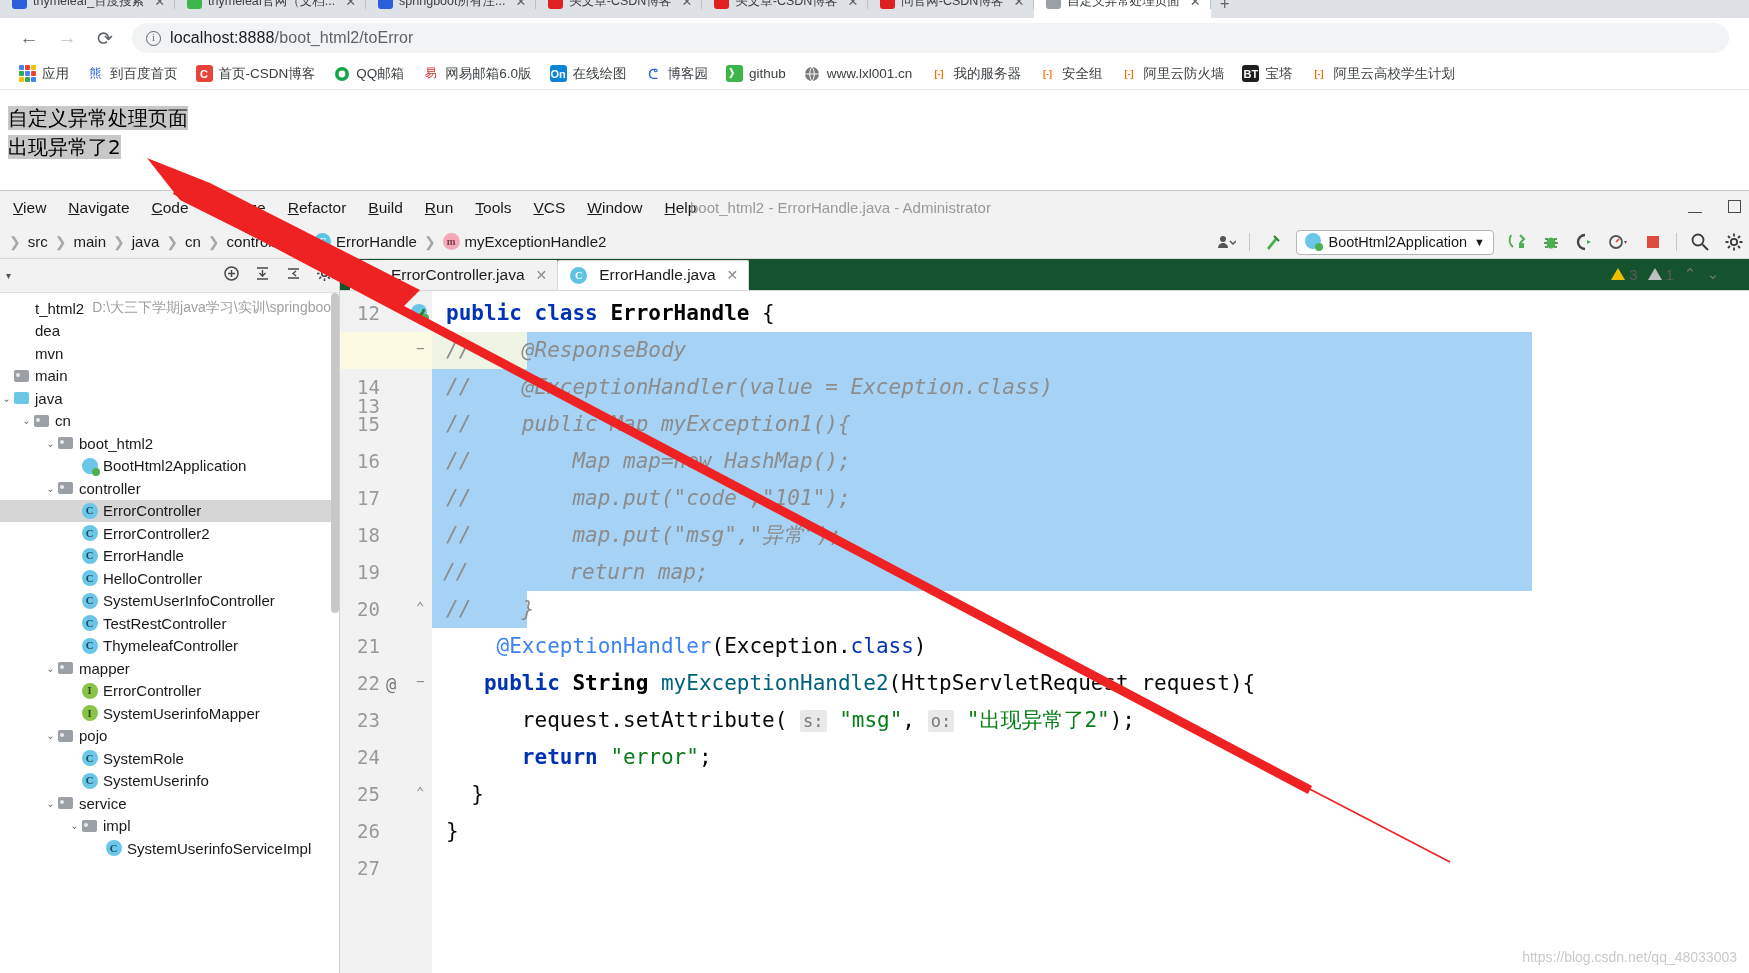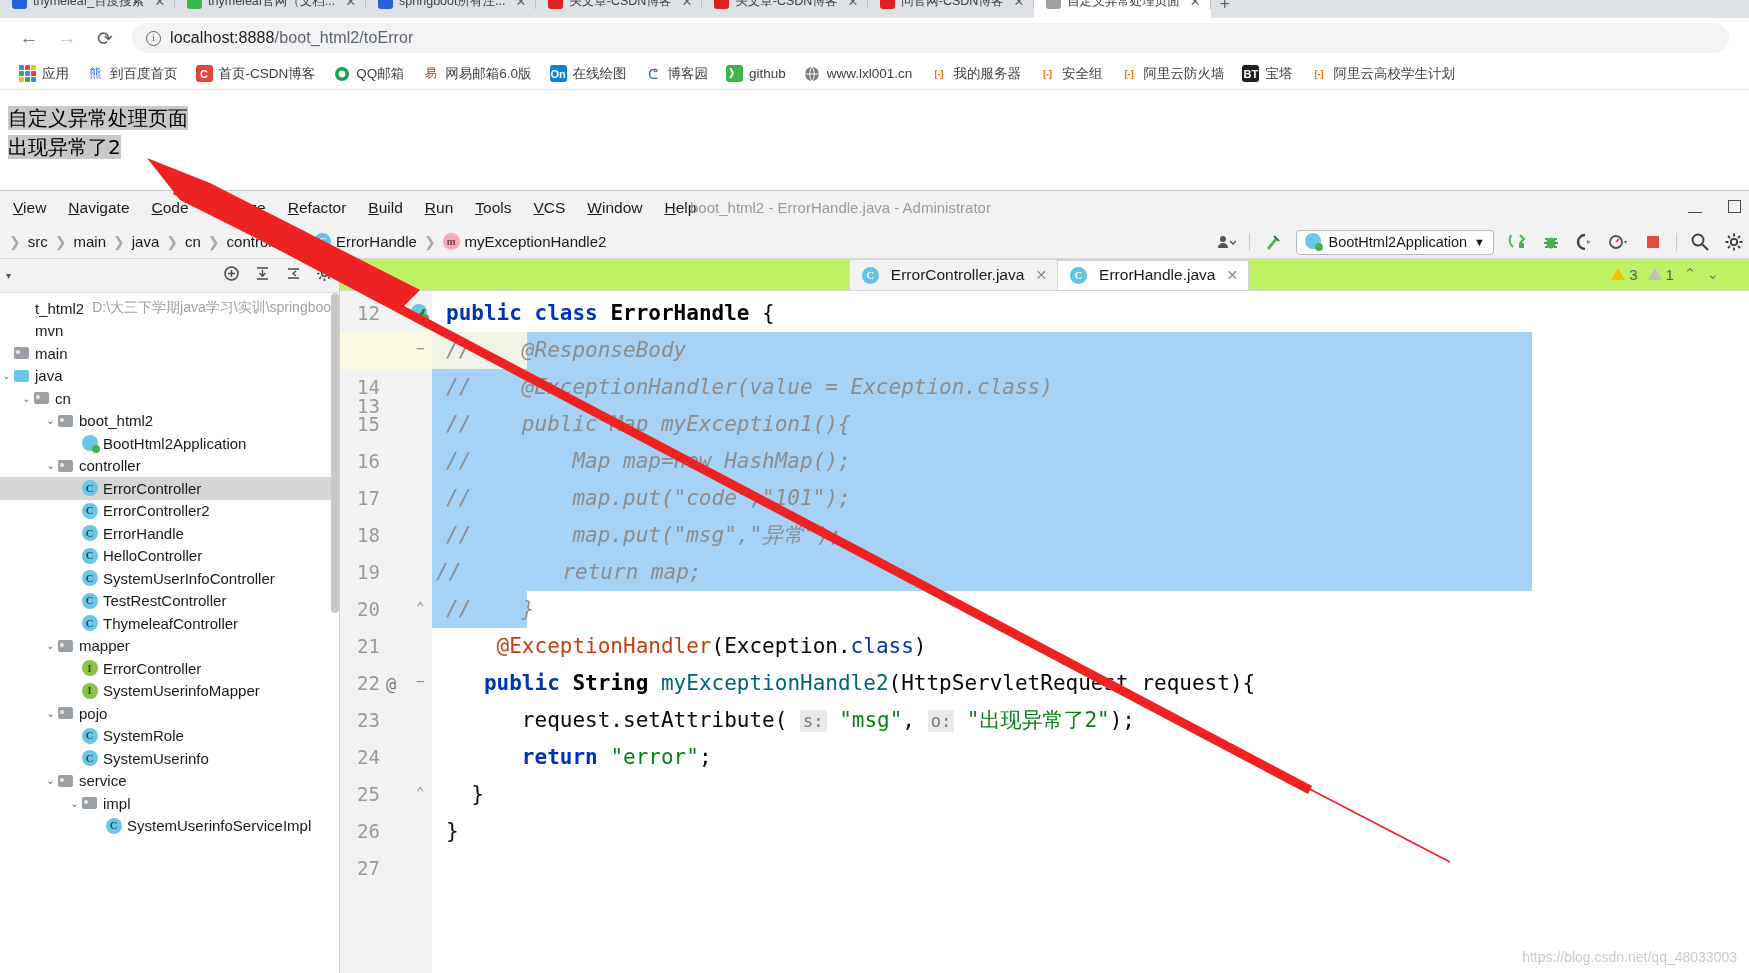--- a/index.html
+++ b/index.html
@@ -123,22 +123,22 @@
              font-size: 10.5px; font-weight: bold; display: flex; align-items: center;
              justify-content: center; font-family: "Liberation Serif", serif; }
   .spring-ico { width: 16px; height: 16px; border-radius: 50%; background: #6bc6e8; position: relative; }
   .spring-ico::after { content:""; position:absolute; right:-2px; bottom:-2px; width:8px; height:8px;
                        border-radius:50%; background:#4caf50; }
   .tlabel { font-size: 15px; }
   .tpath { font-size: 14px; color: #a0a0a0; margin-left: 8px; }
   .tname-bold { font-weight: normal; }
 
   .editor-area { flex: 1 1 auto; position: relative; background: #ffffff; min-width: 0; }
-  .ed-tabs { height: 32px; background: #bef264; display: flex; align-items: flex-end; padding-left: 10px;
-             border-bottom: 1px solid #d6d6d6; justify-content: center; }
+  .ed-tabs { height: 32px; background: #14532d; display: flex; align-items: flex-end; padding-left: 10px;
+             border-bottom: 1px solid #d6d6d6; }
   .ed-tab { height: 30px; display: flex; align-items: center; gap: 7px; padding: 0 10px 0 12px;
             font-size: 15.5px; color: #1a1a1a; background: #f2f2f2; white-space: nowrap; }
   .ed-tab.active { background: #ffffff; border: 1px solid #d6d6d6; border-bottom: 1px solid #ffffff;
                    border-radius: 2px 2px 0 0; }
   .ed-tab .xmark { color: #8a8a8a; font-size: 14px; margin-left: 4px; }
 
   .code-wrap { position: absolute; left: 0; right: 0; top: 32px; bottom: 0; display: flex;
                background: #ffffff; overflow: hidden; }
   .gutter { width: 92px; flex: 0 0 92px; background: #f2f2f2; position: relative; }
   .code-col { flex: 1 1 auto; position: relative; overflow: hidden; }
@@ -148,21 +148,21 @@
   .gutter-mark { position: absolute; font-size: 17px; color: #777; font-family: "DejaVu Sans Mono", monospace; }
 
   .cl { position: absolute; left: 0; font-size: 21px; line-height: 37px; height: 37px;
         font-family: "DejaVu Sans Mono", monospace; white-space: pre; }
   .hl-sel { position: absolute; background: #a6d2f5; height: 37px; }
   .hl-cur { position: absolute; background: #fcfae2; height: 37px; left: 0; }
 
   .k   { color: #0033b3; font-weight: bold; }      
   .cls { color: #000000; font-weight: bold; }
   .cmt { color: #8c8c8c; font-style: italic; }
-  .ann { color: #c2410c; }
+  .ann { color: #3b82f6; }
   .str { color: #067d17; }
   .mth { color: #00627a; }
   .blu { color: #0033b3; }
   .pln { color: #080808; }
   .hint { background: #e9e9e9; color: #7a7a7a; font-size: 17px; padding: 1px 3px; border-radius: 2px; }
 
   .inspect-badge { position: absolute; right: 30px; top: 6px; display: flex; align-items: center;
                    gap: 10px; font-size: 15px; color: #5a5a5a; z-index: 6; }
   .tri-warn { width: 0; height: 0; border-left: 7px solid transparent; border-right: 7px solid transparent;
               border-bottom: 12px solid #f0c000; display: inline-block; position: relative; }
@@ -489,20 +489,25 @@
         <div class="tree" id="tree">
             <div class="trow">
               <span class="arrow"></span>
               <span class="tico"></span>
               <span class="tlabel tname-bold">t_html2</span>
               <span class="tpath">D:\大三下学期java学习\实训\springboot\boot</span>
             </div>
             <div class="trow">
               <span class="arrow"></span>
               <span class="tico"></span>
+              <span class="tlabel">dea</span>
+            </div>
+            <div class="trow">
+              <span class="arrow"></span>
+              <span class="tico"></span>
               <span class="tlabel">mvn</span>
             </div>
             <div class="trow">
               <span class="arrow"></span>
               <span class="tico">
                 <span class="folder gray"></span>
               </span>
               <span class="tlabel">main</span>
             </div>
             <div class="trow">
@@ -723,21 +728,21 @@
               <div class="hl-sel" style="top: 263px; left: 0px; width: 1100px;"></div>
               <div class="hl-sel" style="top: 300px; left: 0px; width: 95px;"></div>
               <div class="hl-cur" style="top: 41px; width: 95px; opacity: 0.85;"></div>
               <div class="cl" style="top: 4px; left: 14px;"><span class="k">public </span><span class="k">class </span><span class="cls">ErrorHandle</span><span class="pln"> {</span></div>
               <div class="cl" style="top: 41px; left: 14px; text-align: center;"><span class="cmt">//    @ResponseBody</span></div>
               <div class="cl" style="top: 78px; left: 14px;"><span class="cmt">//    @ExceptionHandler(value = Exception.class)</span></div>
               <div class="cl" style="top: 115px; left: 14px;"><span class="cmt">//    public Map myException1(){</span></div>
               <div class="cl" style="top: 152px; left: 14px;"><span class="cmt">//        Map map=new HashMap();</span></div>
               <div class="cl" style="top: 189px; left: 14px;"><span class="cmt">//        map.put("code","101");</span></div>
               <div class="cl" style="top: 226px; left: 14px;"><span class="cmt">//        map.put("msg","异常");</span></div>
-              <div class="cl" style="top: 263px; left: 4px;"><span class="cmt">//        return map;</span></div>
+              <div class="cl" style="top: 263px; left: 11px;"><span class="cmt">//        return map;</span></div>
               <div class="cl" style="top: 300px; left: 14px;"><span class="cmt">//    }</span></div>
               <div class="cl" style="top: 337px; left: 14px;"><span class="pln">    </span><span class="ann">@ExceptionHandler</span><span class="pln">(Exception.</span><span class="blu">class</span><span class="pln">)</span></div>
               <div class="cl" style="top: 374px; left: 14px;"><span class="pln">   </span><span class="k">public </span><span class="cls">String </span><span class="mth">myExceptionHandle2</span><span class="pln">(HttpServletRequest request){</span></div>
               <div class="cl" style="top: 411px; left: 14px;"><span class="pln">      request.setAttribute( </span><span class="hint">s:</span><span class="str"> "msg"</span><span class="pln">, </span><span class="hint">o:</span><span class="str"> "出现异常了2"</span><span class="pln">);</span></div>
               <div class="cl" style="top: 448px; left: 14px;"><span class="pln">      </span><span class="k">return </span><span class="str">"error"</span><span class="pln">;</span></div>
               <div class="cl" style="top: 485px; left: 14px;"><span class="pln">  }</span></div>
               <div class="cl" style="top: 522px; left: 14px;"><span class="pln">}</span></div>
               <div class="cl" style="top: 559px; left: 14px;"><span class="pln"></span></div>
             </div>
         </div>

